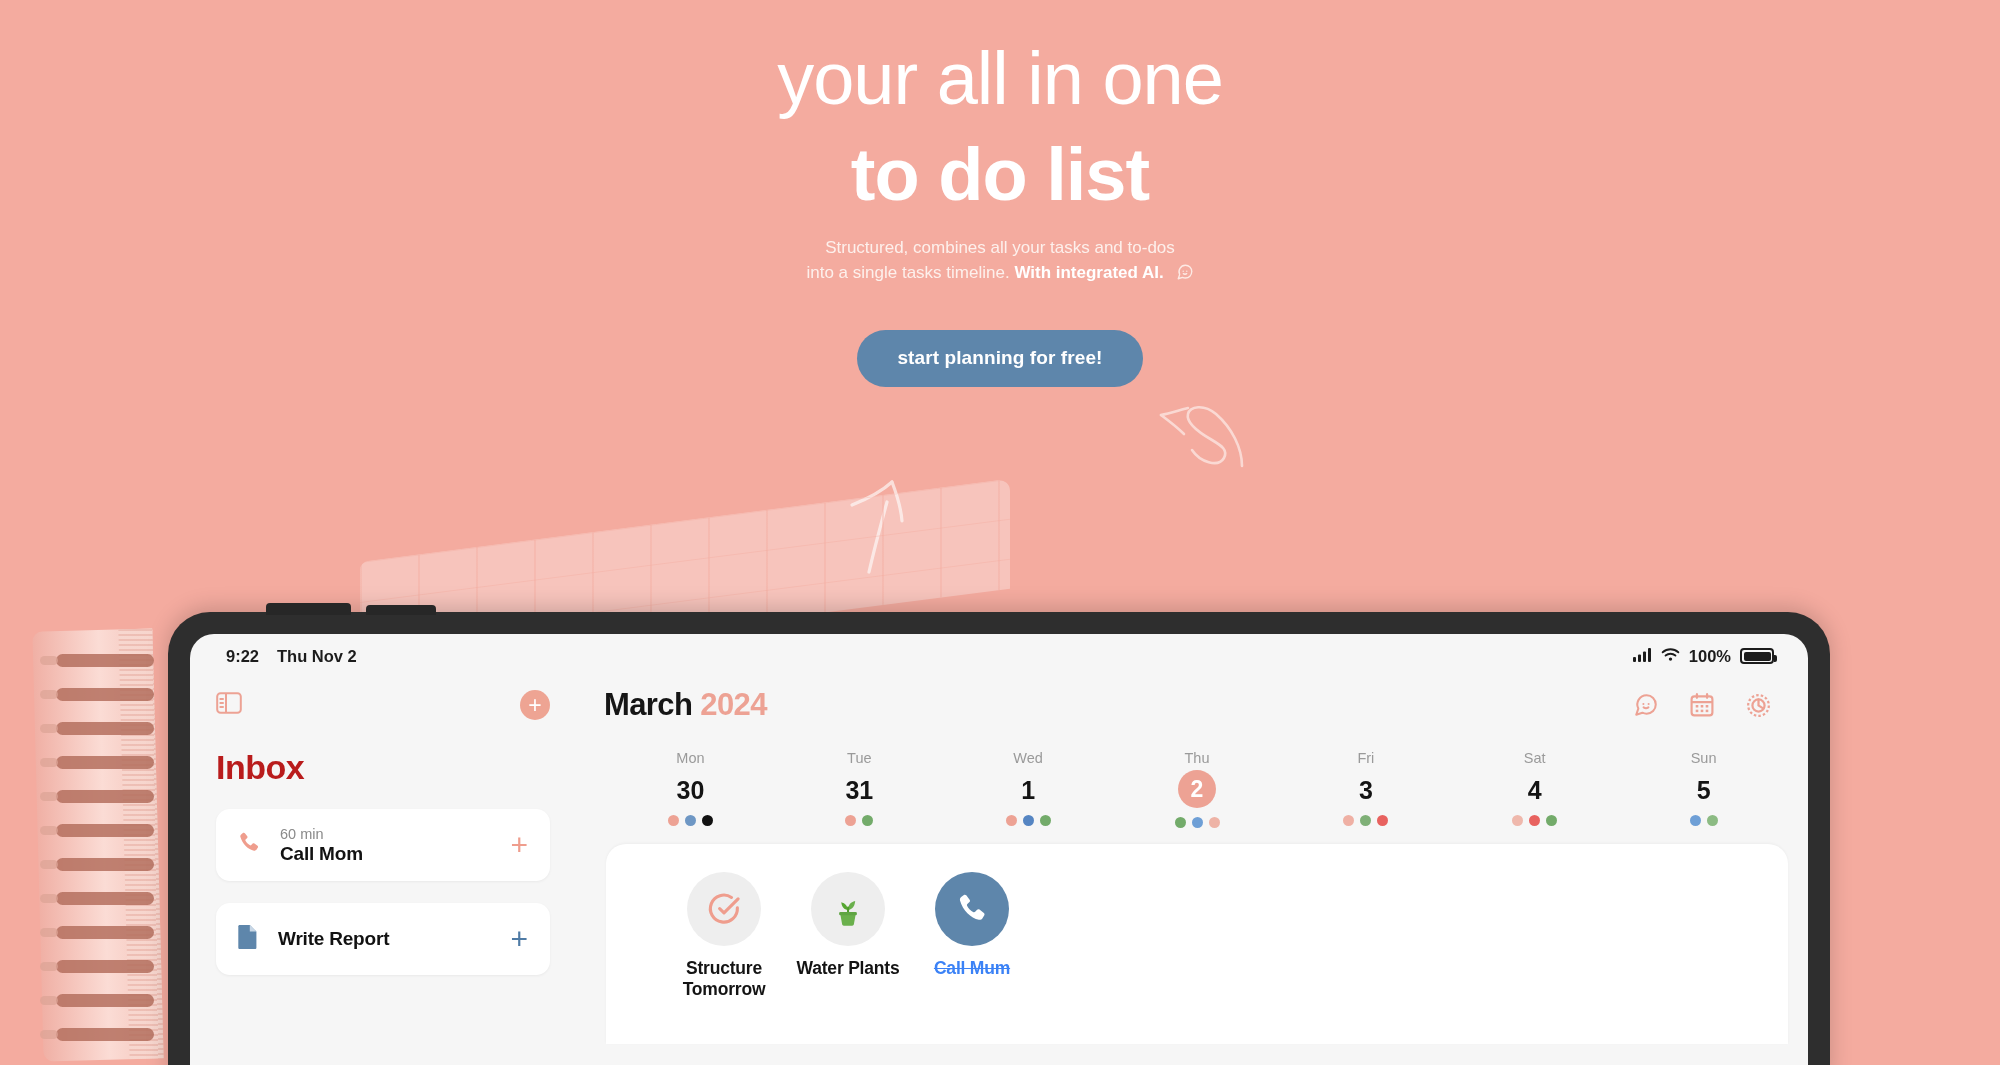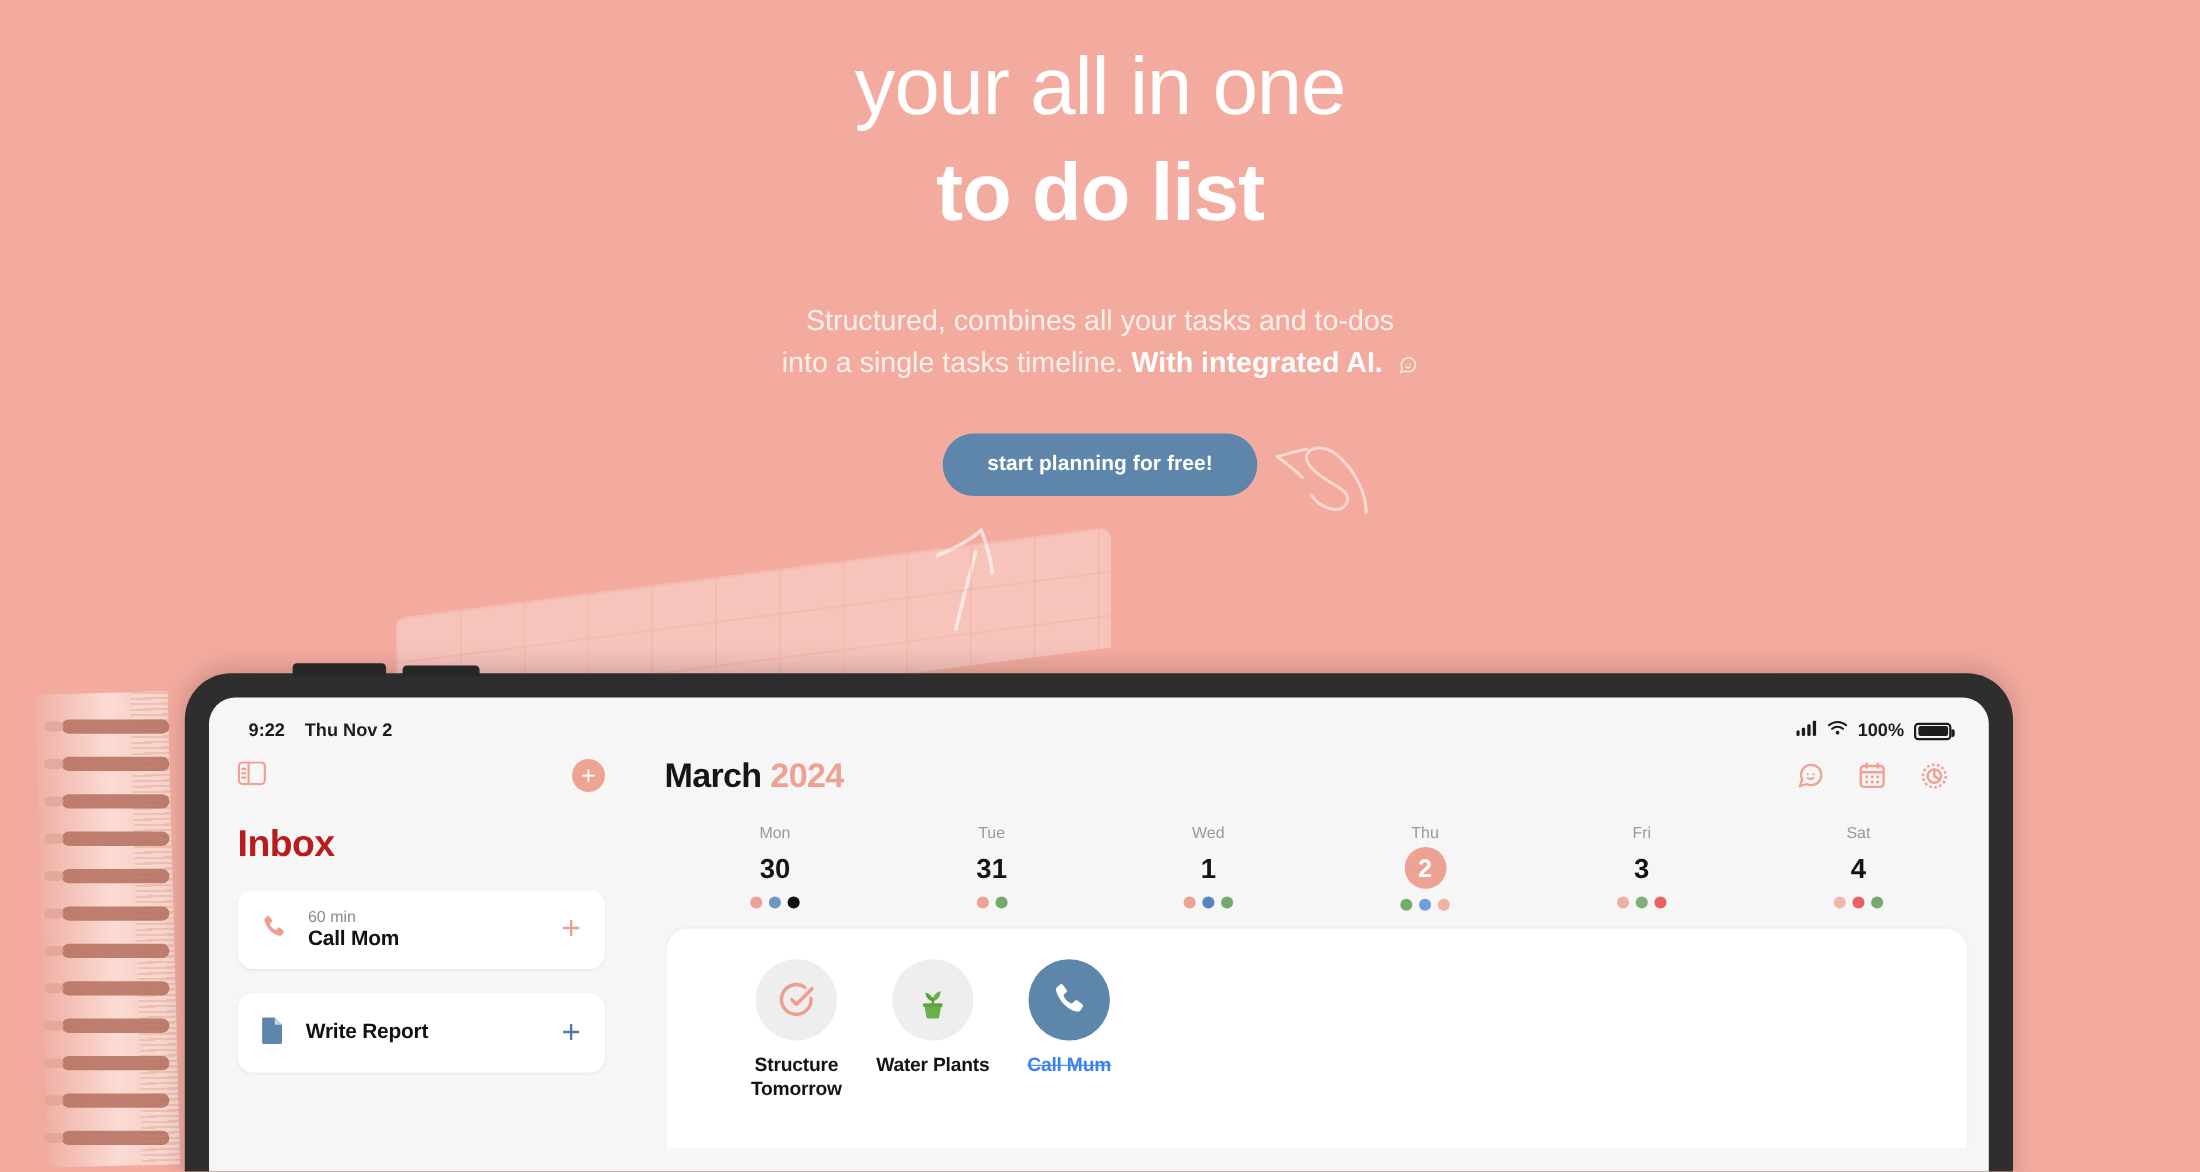--- a/index.html
+++ b/index.html
@@ -16,23 +16,23 @@
   .headline {
     color:#ffffff;
     font-size:74px;
     line-height:1.0;
     font-weight:400;
     letter-spacing:-1px;
     padding-top:42px;
   }
   .headline .l2 { display:block; font-weight:700; margin-top:22px; }
   .subtitle {
-    margin-top:60px;
+    margin-top:23px;
     color:#fdf0ec;
-    font-size:26px;
+    font-size:17px;
     line-height:1.48;
     font-weight:400;
   }
   .subtitle .bold { font-weight:700; color:#ffffff; }
   .ai-icon { display:inline-block; vertical-align:-3px; margin-left:7px; }
   .cta-wrap { margin-top:42px; }
   .cta {
     display:inline-block;
     background:#5e86ab;
     color:#ffffff;
@@ -101,21 +101,21 @@
   .tablet .btn-top-b { position:absolute; left:198px; top:-7px; width:70px; height:10px; background:#272727; border-radius:4px 4px 0 0; }
   .screen {
     position:absolute; left:22px; top:22px; right:22px; bottom:0;
     background:#f6f6f6;
     border-radius:24px 24px 0 0;
     overflow:hidden;
   }
 
   
   .statusbar {
-    height:40px; display:flex; align-items:flex-end;
+    height:40px; display:flex; align-items:center;
     justify-content:space-between;
     padding:4px 34px 0 36px;
     font-size:16.5px; font-weight:700; color:#1c1c1c;
   }
   .sb-left { display:flex; gap:18px; align-items:center; }
   .sb-right { display:flex; gap:9px; align-items:center; }
   .battery { width:34px; height:16px; border:2px solid #1c1c1c; border-radius:4px; position:relative; }
   .battery i { position:absolute; inset:1.5px; background:#1c1c1c; border-radius:2px; display:block; }
   .battery::after{ content:""; position:absolute; right:-5px; top:4.5px; width:3px; height:7px; background:#1c1c1c; border-radius:0 2px 2px 0;}
 
@@ -414,20 +414,28 @@
             </div>
             <div class="daycol">
               <div class="dow">Sat</div>
               <div class="dnum">4</div>
               <div class="dots">
                   <span class="dot" style="background:#efb8ac"></span>
                   <span class="dot" style="background:#e8625f"></span>
                   <span class="dot" style="background:#73ab6a"></span>
                 </div>
             </div>
+            <div class="daycol">
+              <div class="dow">Sun</div>
+              <div class="dnum">5</div>
+              <div class="dots">
+                  <span class="dot" style="background:#6e9fd6"></span>
+                  <span class="dot" style="background:#8cbb83"></span>
+                </div>
+            </div>
           </div>
 
           <div class="timeline-panel">
             <div class="tl-item">
               <div class="tl-circle">
                 <svg width="36" height="36" viewBox="0 0 24 24" fill="none" stroke="#ef9d8d" stroke-width="2.1" stroke-linecap="round" stroke-linejoin="round">
                     <path d="M20.9 11.2A9 9 0 1 1 17 4.3"></path>
                     <path d="M21.4 5.2 12 14.6l-2.9-2.8"></path>
                   </svg>
               </div>

